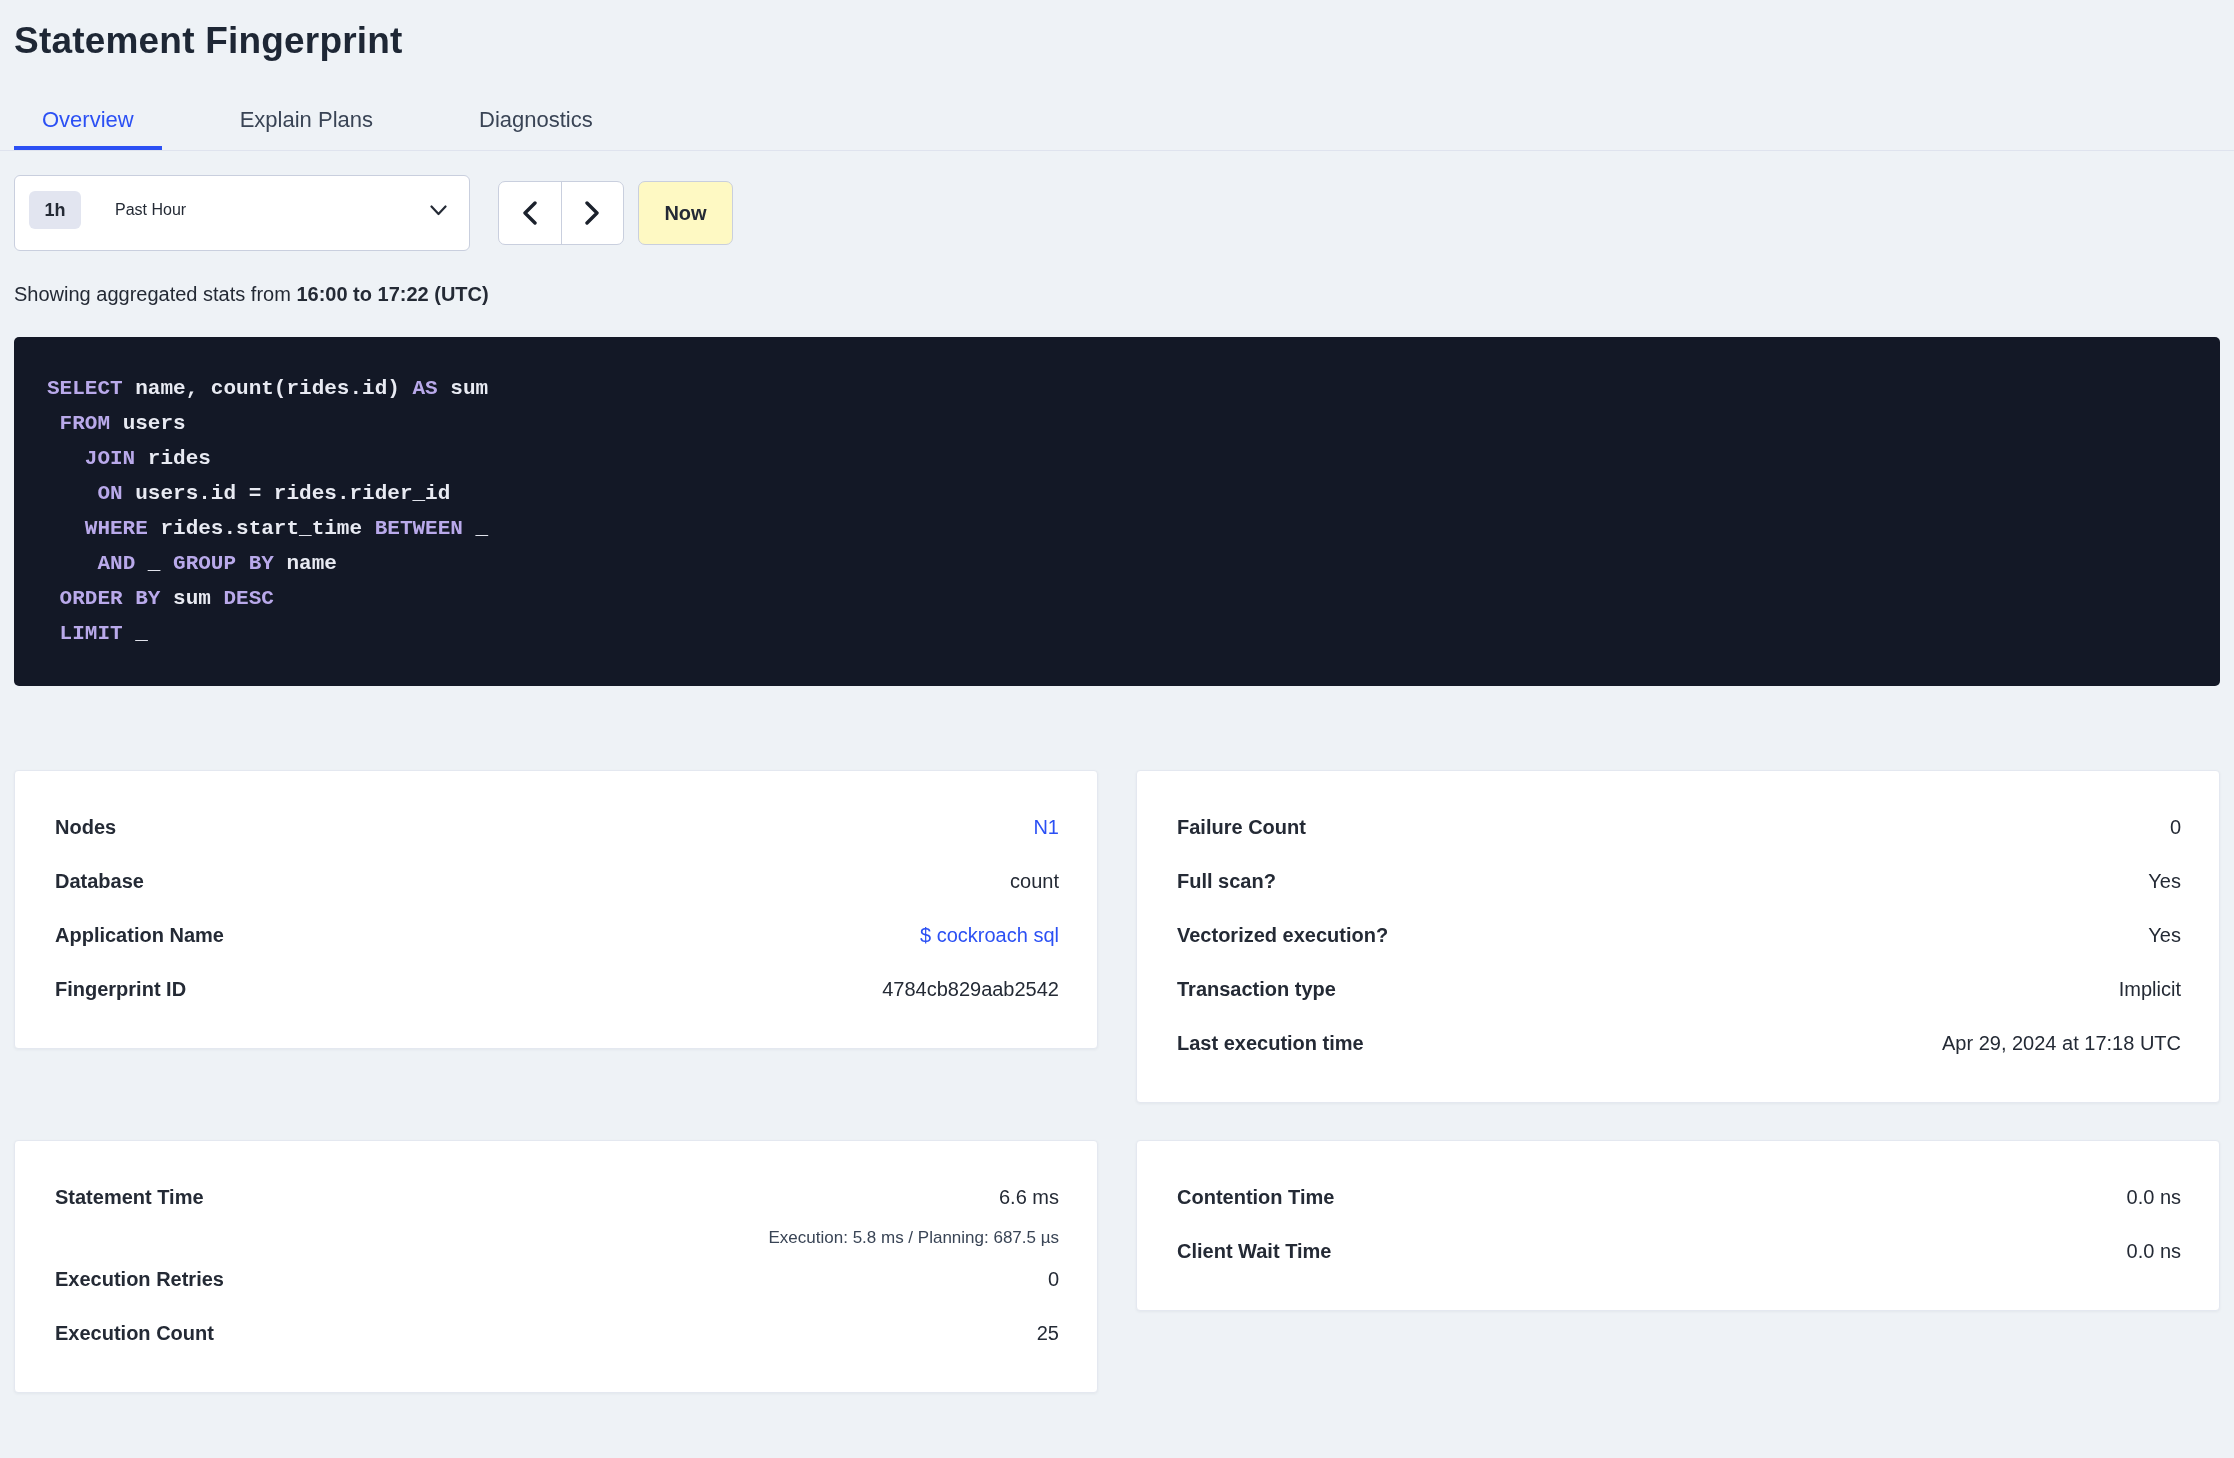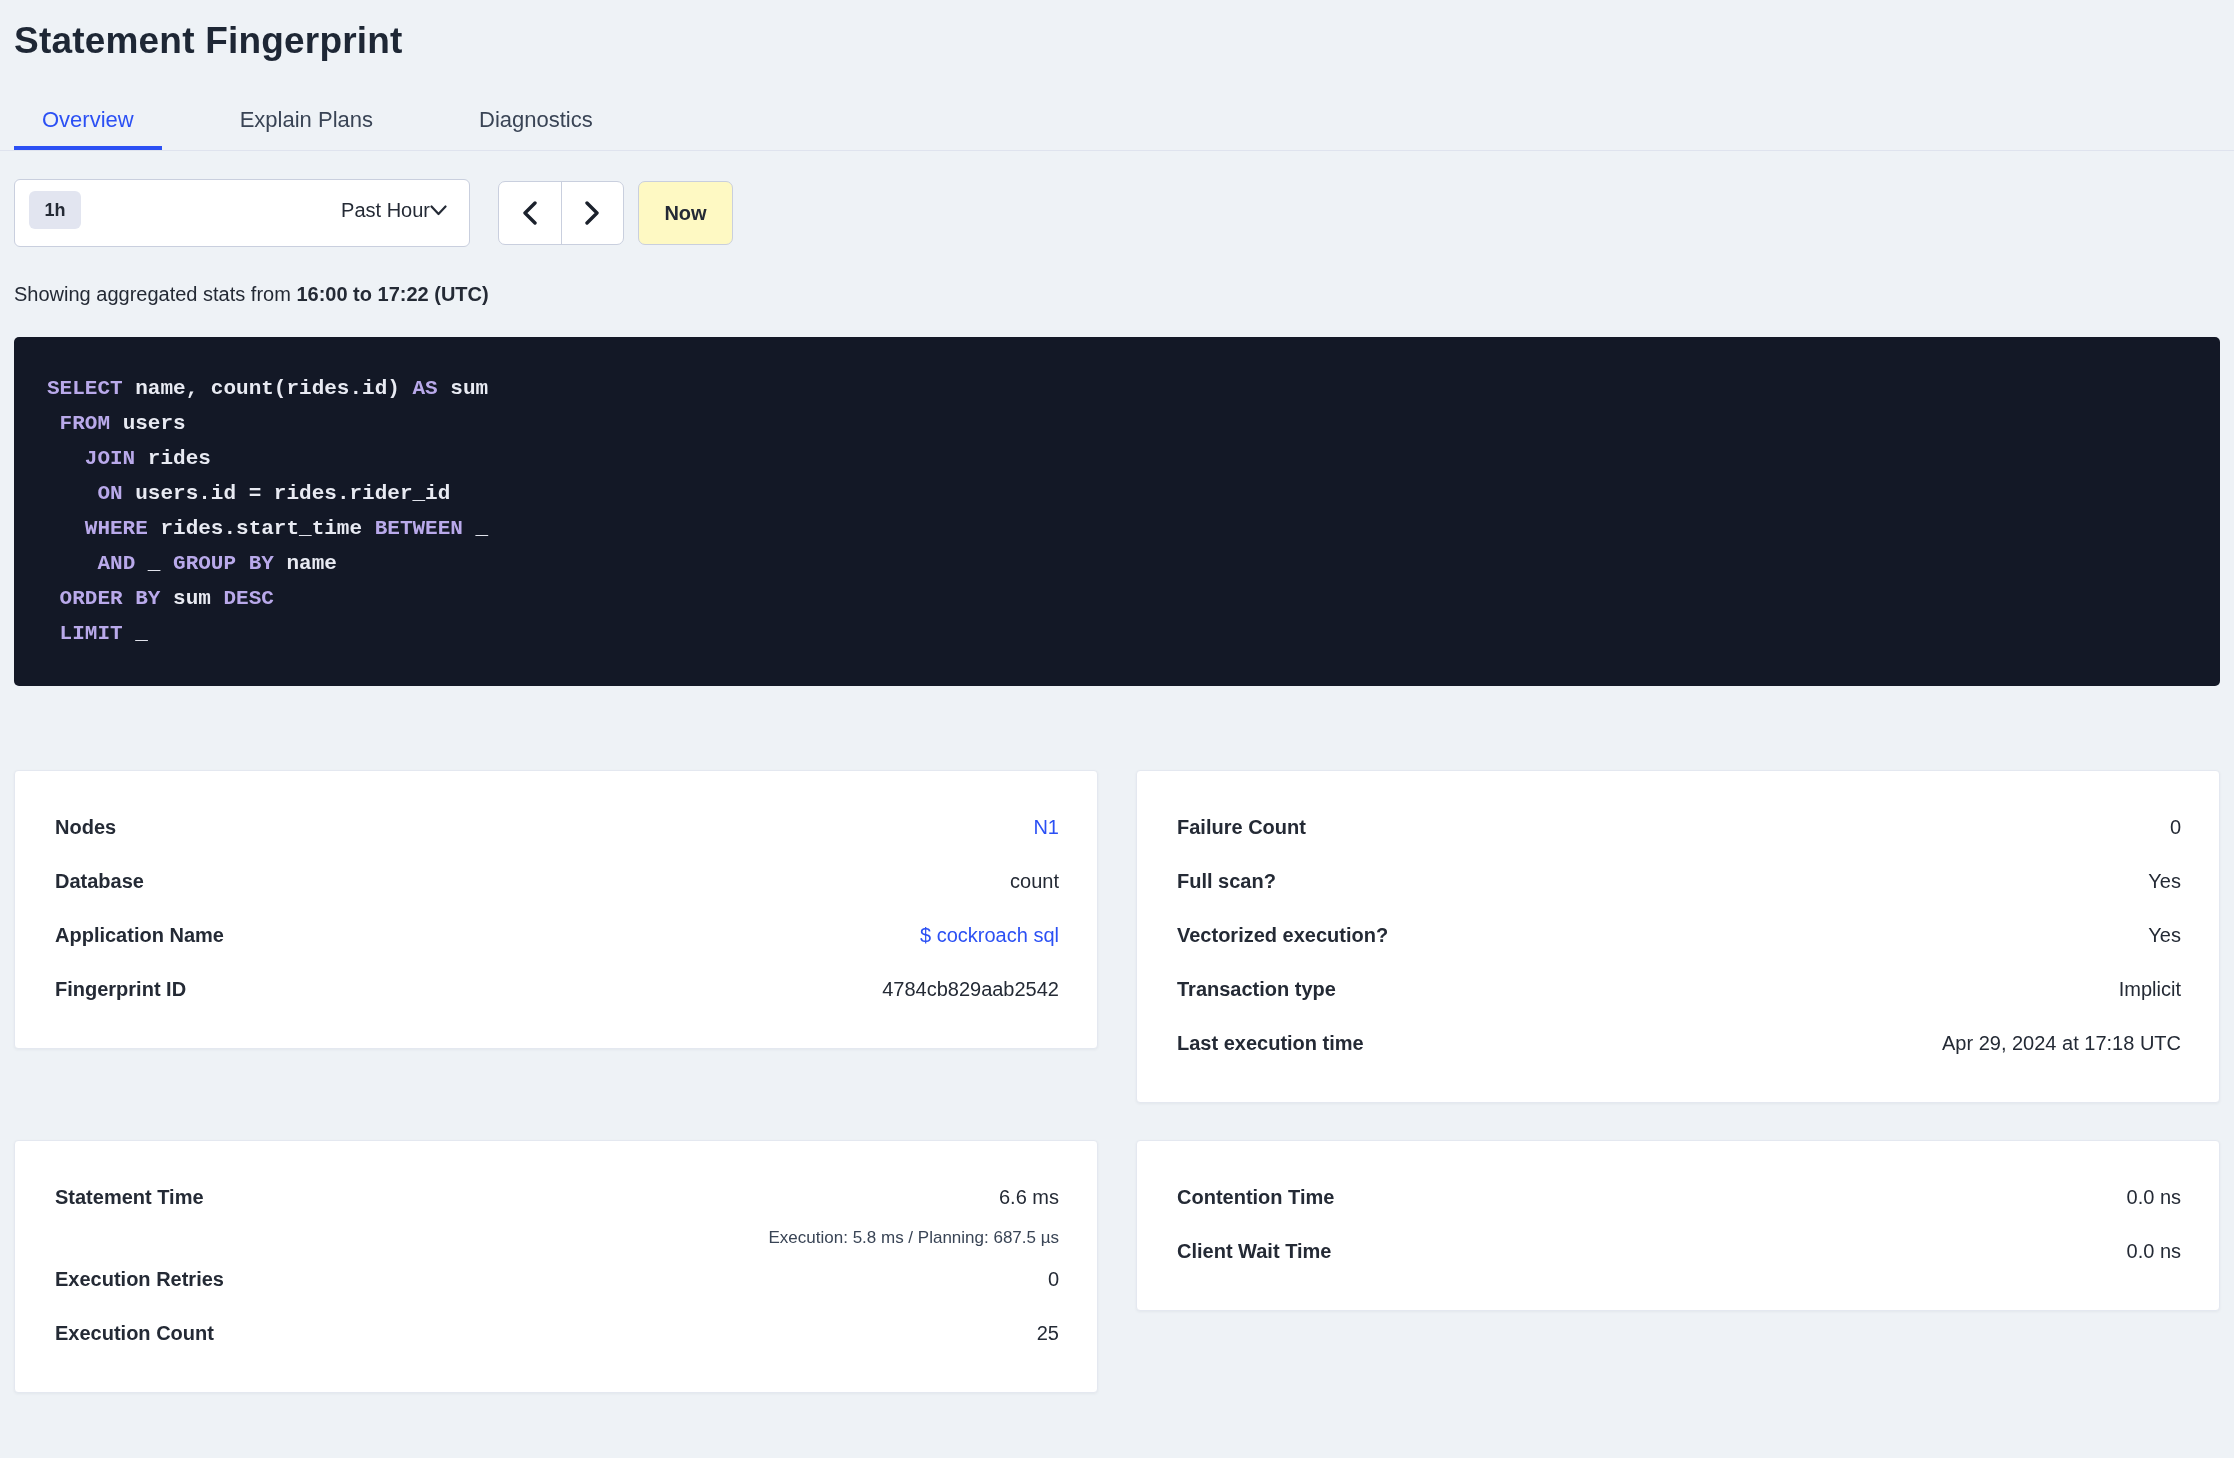--- a/index.html
+++ b/index.html
@@ -40,30 +40,30 @@
     display:flex;align-items:center;
     padding:0 28px;margin-right:50px;
     font-size:22px;color:var(--text-sub);
     cursor:pointer;border-bottom:4px solid transparent;
   }
   .tab.active{color:var(--accent);border-bottom-color:var(--accent);}
 
   
   .controls{display:flex;align-items:center;margin:30px 14px 0 14px;height:64px;}
   .dropdown{
-    width:456px;height:68px;background:#fff;
+    width:456px;height:76px;background:#fff;
     border:1px solid var(--ctl-border);border-radius:6px;
     display:flex;align-items:center;padding:0 22px 6px 14px;cursor:pointer;
   }
   .range-badge{
     min-width:52px;height:38px;border-radius:6px;background:#e2e5f0;
     display:flex;align-items:center;justify-content:center;
     font-size:18px;font-weight:700;color:var(--text-main);
   }
-  .dropdown-label{font-size:20px;margin-left:34px;flex:1;color:var(--text-main);text-align:right;}
+  .dropdown-label{font-size:16px;margin-left:34px;flex:1;color:var(--text-main);}
   .arrow-group{
     margin-left:28px;display:flex;height:64px;width:126px;
     background:#fff;border:1px solid var(--ctl-border);border-radius:7px;overflow:hidden;
   }
   .arrow-btn{
     flex:1;display:flex;align-items:center;justify-content:center;
     background:transparent;border:none;cursor:pointer;padding:0;
   }
   .arrow-btn + .arrow-btn{border-left:1px solid var(--ctl-border);}
   .now-btn{

